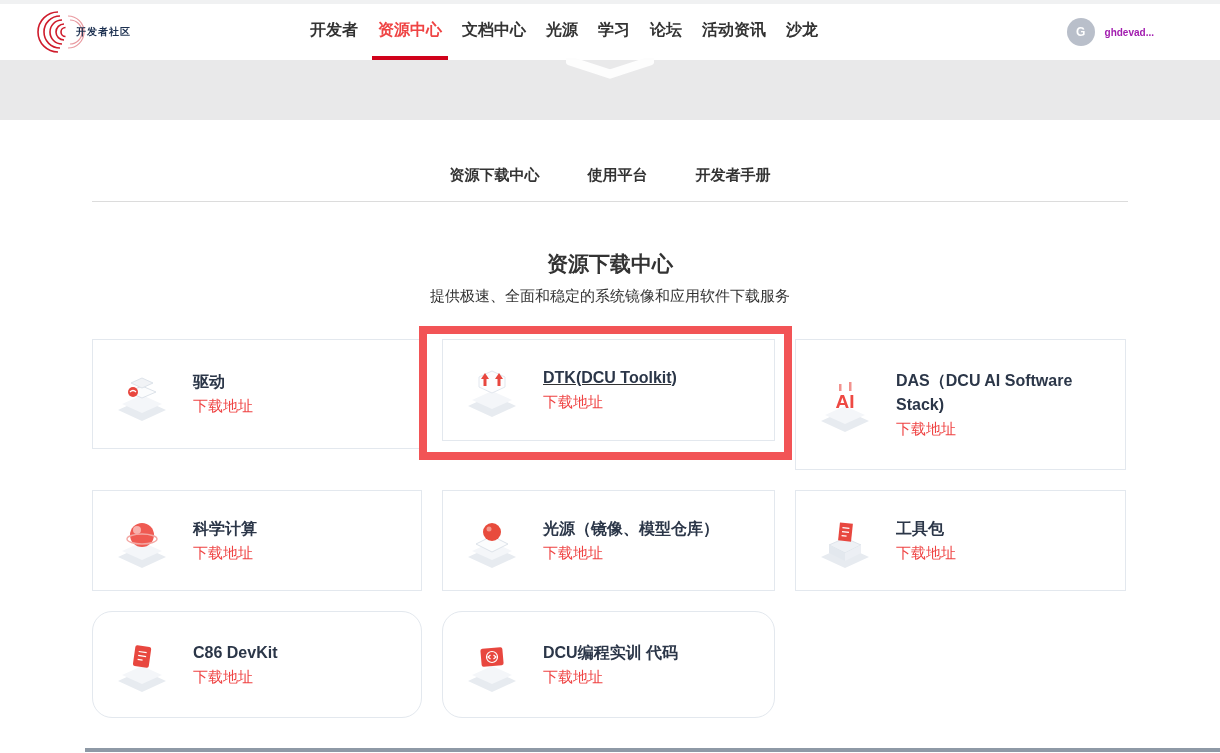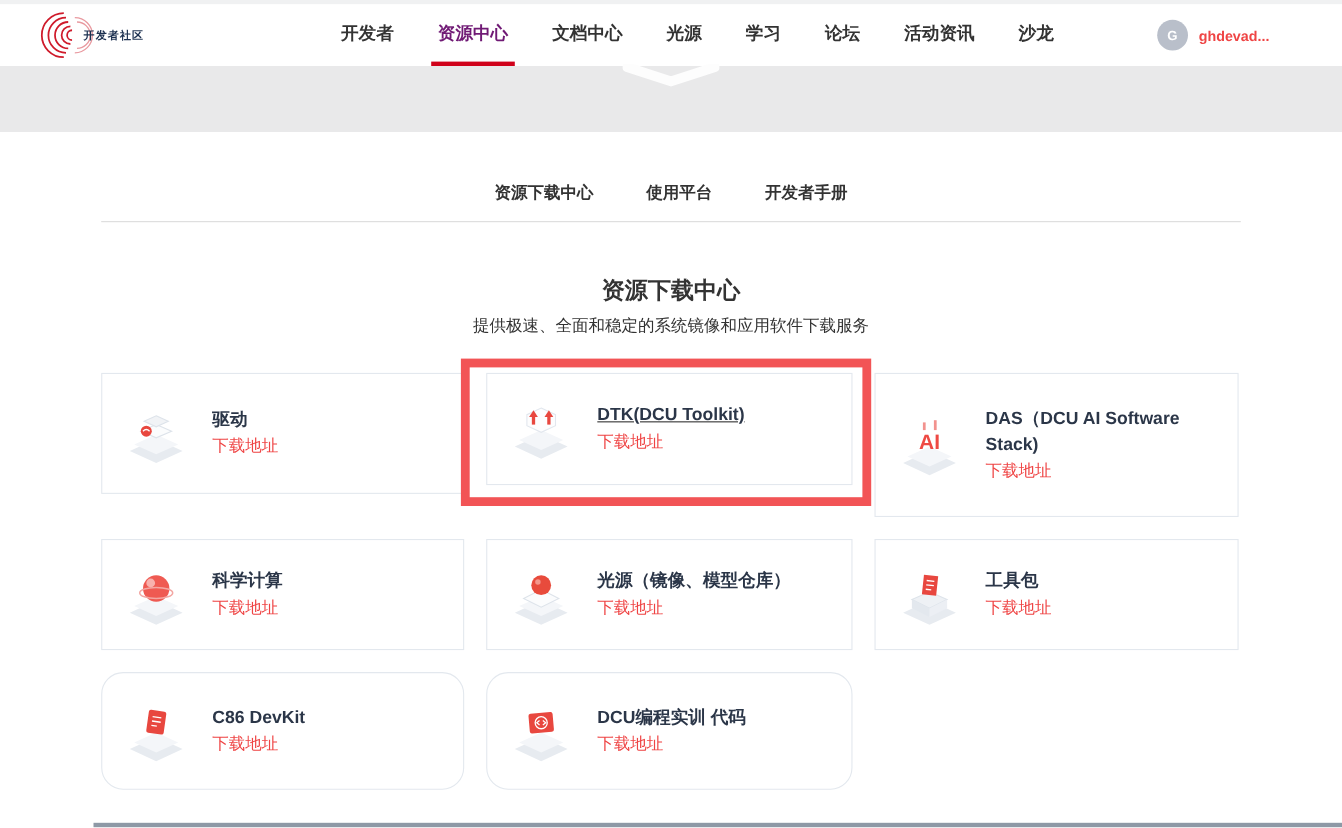--- a/index.html
+++ b/index.html
@@ -6,28 +6,28 @@
   html,body { width:1220px; height:753px; background:#fff; overflow:hidden; position:relative;
     font-family:"Liberation Sans","DejaVu Sans",sans-serif; color:#333; }
 
   
   .top-strip { height:4px; background:#f0f1f2; }
 
   
   .header { height:56px; display:flex; align-items:center; background:#fff; padding-left:34px; }
   .logo { display:flex; align-items:center; width:120px; }
   .logo-text { font-size:10px; font-weight:700; color:#1c3050; margin-left:-14px; letter-spacing:1px; }
-  .nav { display:flex; height:56px; margin-left:150px; gap:28px;justify-content:center; }
+  .nav { display:flex; height:56px; margin-left:150px; gap:8px;justify-content:center; }
   .nav-item { display:flex; align-items:center; height:100%; padding:0 6px; font-size:16px;
     font-weight:600; color:#333; cursor:pointer; border-bottom:4px solid transparent; white-space:nowrap; }
-  .nav-item.active { color:#701a75; border-bottom-color:#d0021b; }
+  .nav-item.active { color:#ef4444; border-bottom-color:#d0021b; }
   .user { margin-left:auto; margin-right:66px; display:flex; align-items:center; gap:10px; cursor:pointer; }
   .avatar { width:28px; height:28px; border-radius:50%; background:#b9bfca; color:#fff;
     display:flex; align-items:center; justify-content:center; font-size:12px; font-weight:700; }
-  .user-name { font-size:13px; font-weight:700; color:#ef4444; }
+  .user-name { font-size:10px; font-weight:700; color:#a21caf; }
 
   
   .gray-band { height:60px; background:#e9e9ea; position:relative; }
   .chevron { position:absolute; left:50%; top:-2px; transform:translateX(-50%); }
 
   
   .tabs-section { padding-top:46px; }
   .tabs-row { width:1036px; margin:0 auto; display:flex; justify-content:center; gap:48px;
     padding-bottom:16px; border-bottom:1px solid #dcdcdc; }
   .tab { font-size:15px; font-weight:700; color:#333; cursor:pointer; white-space:nowrap; }

